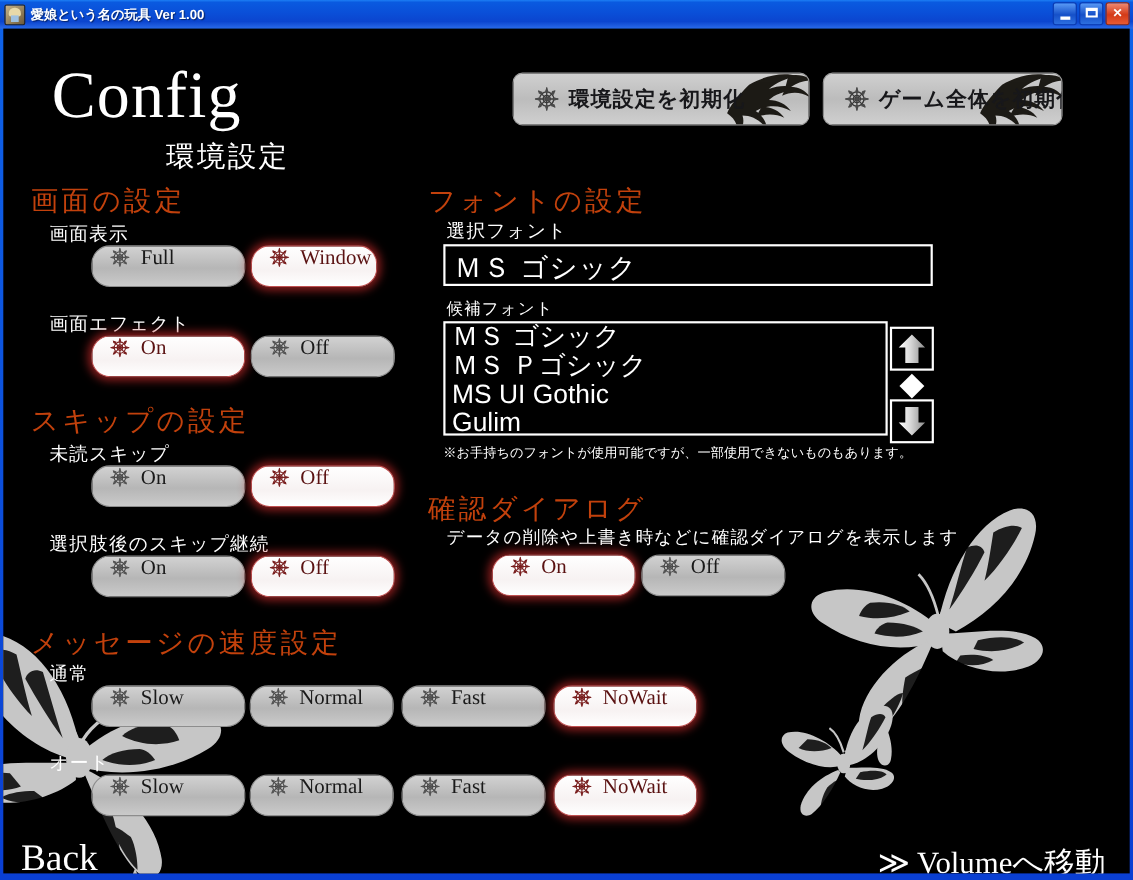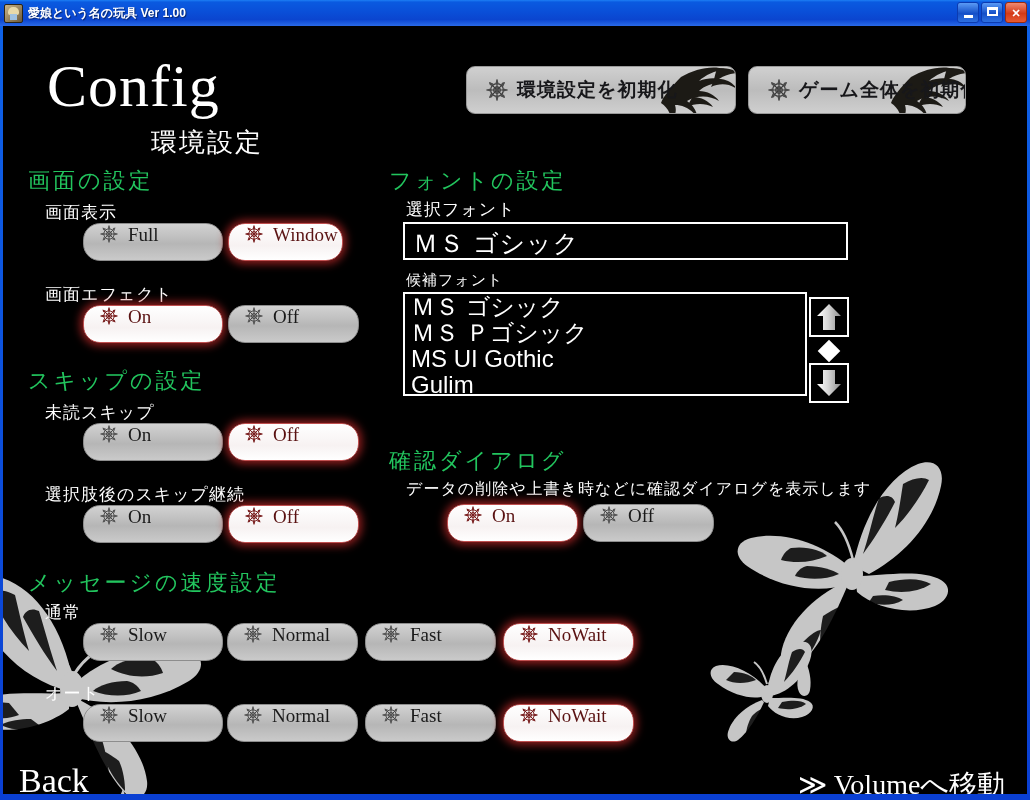--- a/index.html
+++ b/index.html
@@ -32,21 +32,21 @@
   .wb .min{position:absolute;left:6px;bottom:4px;width:9px;height:3px;background:#fff;}
   .wb .max{position:absolute;left:5px;top:4px;width:11px;height:9px;border:2px solid #fff;border-top-width:3px;box-sizing:border-box;}
   
   #screen{position:absolute;left:3px;top:26px;width:1024px;height:768px;background:#000;overflow:hidden;}
   
   .bfly{position:absolute;pointer-events:none;}
   
   .cfg-title{position:absolute;left:25px;top:30px;color:#fff;font-size:60px;line-height:1;
              font-family:Liberation Serif, serif;letter-spacing:1px;margin-left:19px;}
   .cfg-sub{position:absolute;left:148px;top:99px;color:#fff;font-size:26px;letter-spacing:2px;}
-  .sect{position:absolute;color:#22c55e;font-size:22px;letter-spacing:3px;white-space:nowrap;}
+  .sect{position:absolute;color:#c2410c;font-size:25px;letter-spacing:3px;white-space:nowrap;}
   .sublbl{position:absolute;color:#fff;font-size:17px;letter-spacing:1px;white-space:nowrap;}
   .note{position:absolute;color:#fff;font-size:12px;letter-spacing:0px;white-space:nowrap;}
   .desc{position:absolute;color:#fff;font-size:16px;letter-spacing:1px;white-space:nowrap;}
   
   .obtn{position:absolute;height:38px;border-radius:17px;box-sizing:border-box;
         display:flex;cursor:pointer;
         background:linear-gradient(180deg,#d2d2d2,#b6b6b6 55%,#cacaca);
         border:1px solid #8d8d8d;margin-left:44px;}
   .obtn .lbl{font-family:"Liberation Serif",serif;font-size:19px;color:#1a1a1a;white-space:nowrap;}
   .obtn.sel{background:linear-gradient(180deg,#ffffff,#f7f2f2 60%,#ffffff);
@@ -647,20 +647,21 @@
             <linearGradient id="gd" x1="0" y1="0" x2="1" y2="0">
           <stop offset="0%" stop-color="#ffffff"></stop>
               <stop offset="45%" stop-color="#d8d8d8"></stop>
               <stop offset="100%" stop-color="#8c8c8c"></stop>
         </linearGradient>
           </defs>
         <path d="M13 27 1 15H7V1H19V15H25Z" fill="url(#gd)"></path>
       </svg>
     </div>
 
+    <div class="note" style="left:400px;top:377px;">※お手持ちのフォントが使用可能ですが、一部使用できないものもあります。</div>
 
     <div class="sect" style="left:386px;top:420px;">確認ダイアログ</div>
     <div class="desc" style="left:403px;top:453px;">データの削除や上書き時などに確認ダイアログを表示します</div>
     <div class="obtn sel" style="left:400px;top:478px;width:131px;">
       <span class="orn">
         <svg width="20" height="20" viewBox="0 0 24 24">
             <g stroke="#7a2020" stroke-width="1.2" fill="none">
               <circle cx="12" cy="12" r="3"></circle>
               <circle cx="12" cy="12" r="6.2"></circle>
               <path d="M12 2V22M2 12H22M5 5 19 19M19 5 5 19"></path>

